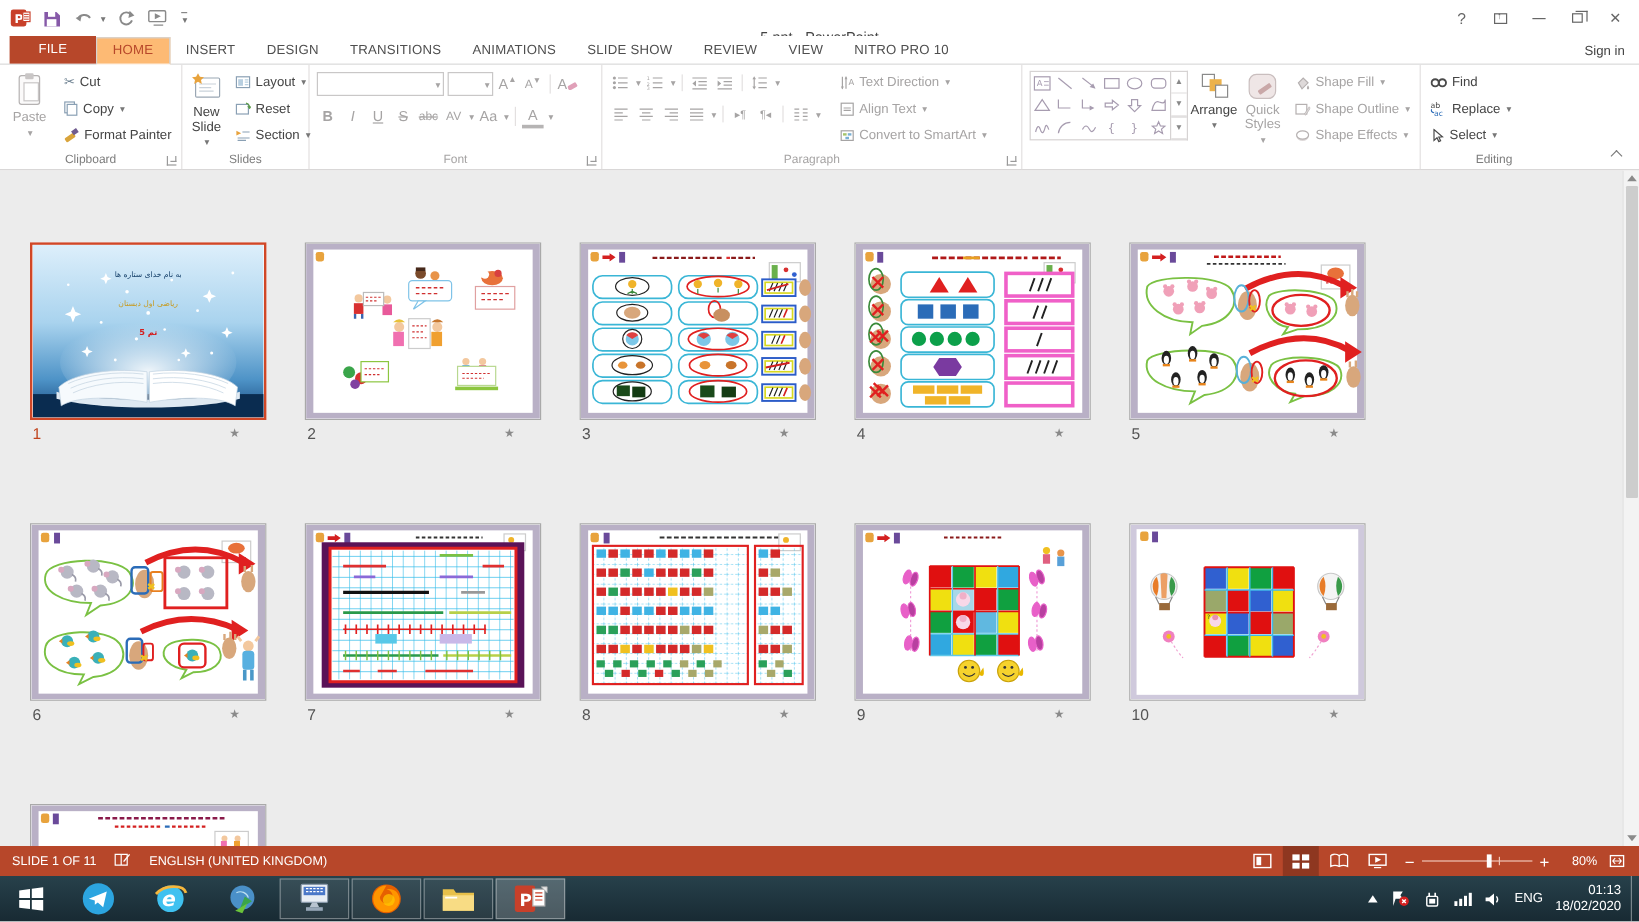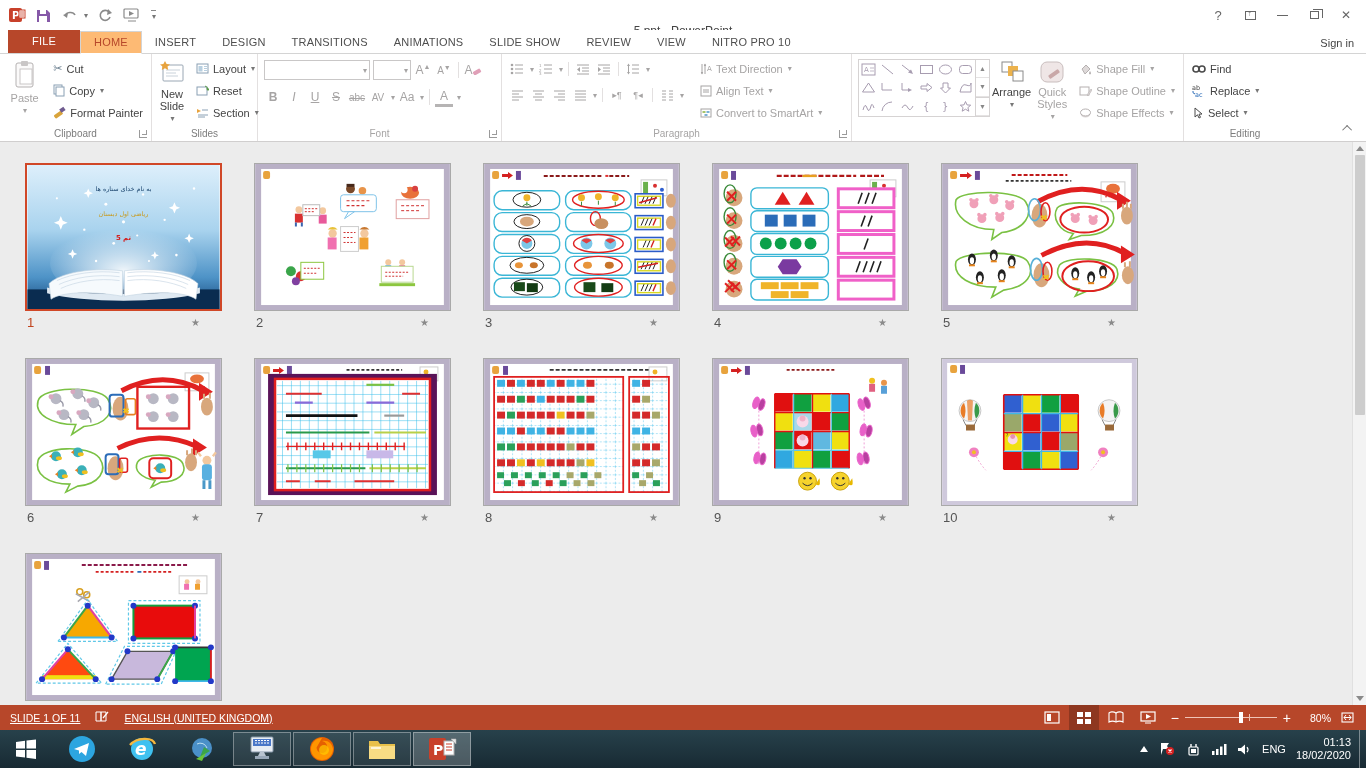--- a/index.html
+++ b/index.html
@@ -51,36 +51,36 @@
   .shapesbox { width:118px; height:58px; border:1px solid #d6d3d3; margin:3px 0 0 4px; display:grid; grid-template-columns:repeat(6,1fr); align-items:center; justify-items:center; background:#fff; }
   .shapescroll { width:14px; height:58px; margin-top:3px; border:1px solid #d6d3d3; border-left:none; display:flex; flex-direction:column; }
   .shapescroll div { flex:1; display:flex; align-items:center; justify-content:center; font-size:7px; color:#888; border-bottom:1px solid #e5e3e3; }
   .collapse-ribbon { position:absolute; right:10px; bottom:6px; width:16px; height:14px; display:flex; align-items:center; justify-content:center; }
   .chev { width:7px; height:7px; border-left:1.5px solid #777; border-top:1.5px solid #777; transform:rotate(45deg) translateY(2px); }
   svg text { font-family:"DejaVu Sans","Liberation Sans",sans-serif; }
 
   
   .main { flex:1; background:#ececec; position:relative; overflow:hidden; }
   .grid { padding:21px 0 0 25px; display:grid; grid-template-columns:repeat(5,197px); column-gap:32px; row-gap:27px; }
-  .cell { width:179px; }
+  .cell { width:179px;margin-top:39px; }
   .thumb { width:197px; height:148px; background:#fff; border:1px solid #a9a9a9; overflow:hidden; }
   .cell.sel .thumb { border:2px solid #D04727; }
   .cfoot { height:20px; display:flex; align-items:center; justify-content:space-between; padding:2px 4px 0 2px; }
   .num { font-size:13px; color:#555; }
   .cell.sel .num { color:#C1451F; }
   .star { font-size:10px; color:#8a8a8a; }
   .vscroll { position:absolute; top:0; right:0; bottom:0; width:14px; background:#f3f3f3; border-left:1px solid #e0e0e0; display:flex; flex-direction:column; align-items:center; }
   .varrow { width:0; height:0; margin:4px 0; }
   .varrow.up { border-left:4px solid transparent; border-right:4px solid transparent; border-bottom:5px solid #8a8a8a; }
   .varrow.down { border-left:4px solid transparent; border-right:4px solid transparent; border-top:5px solid #8a8a8a; margin-top:auto; }
   .vthumb { width:10px; height:260px; background:#cdcdcd; border-radius:1px; }
 
   
   .statusbar { height:25px; background:#B7472A; color:#fff; display:flex; align-items:center; font-size:10.5px; }
-  .sb-left { display:flex; align-items:center; gap:14px; padding-left:10px;text-decoration:underline; }
+  .sb-left { display:flex; align-items:center; gap:14px; padding-left:10px; }
   .sb-right { margin-left:auto; display:flex; align-items:center; gap:2px; padding-right:4px; }
   .sbtn { height:25px; display:flex; align-items:center; justify-content:center; padding:0 7px; }
   .sbtn.active { background:rgba(0,0,0,.22); }
   .zoomslider { display:flex; align-items:center; gap:6px; margin:0 6px; }
   .ztrack { width:92px; height:1px; background:#f0c4b6; position:relative; }
   .zthumb { position:absolute; left:54px; top:-5px; width:4px; height:11px; background:#fff; }
   .zmid { position:absolute; left:64px; top:-3px; width:1px; height:7px; background:#f0c4b6; }
   .zpm { font-size:14px; line-height:10px; }
   .zpct { width:32px; text-align:right; }
 

